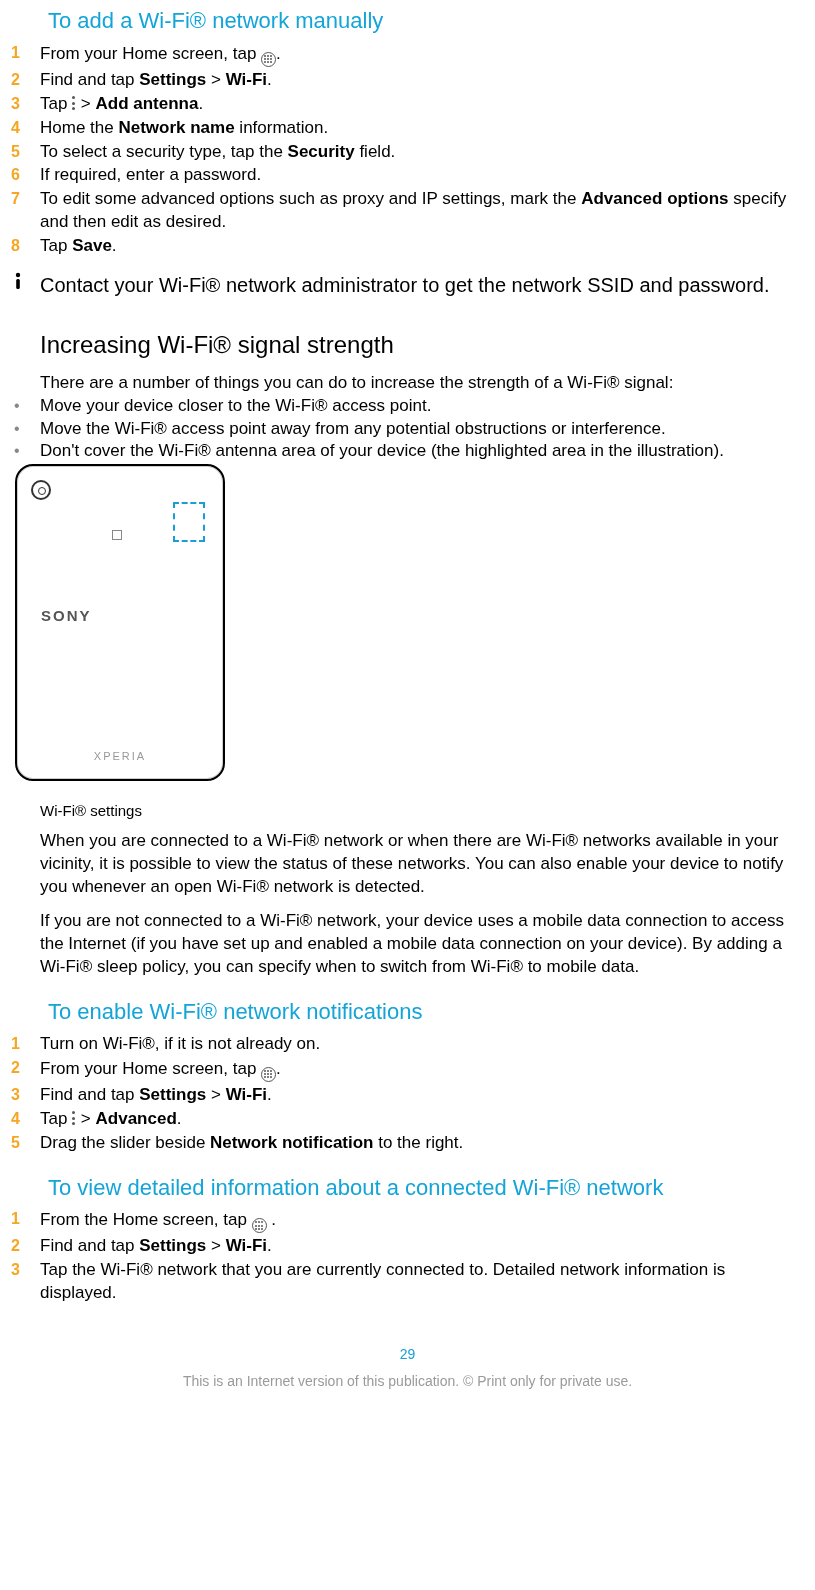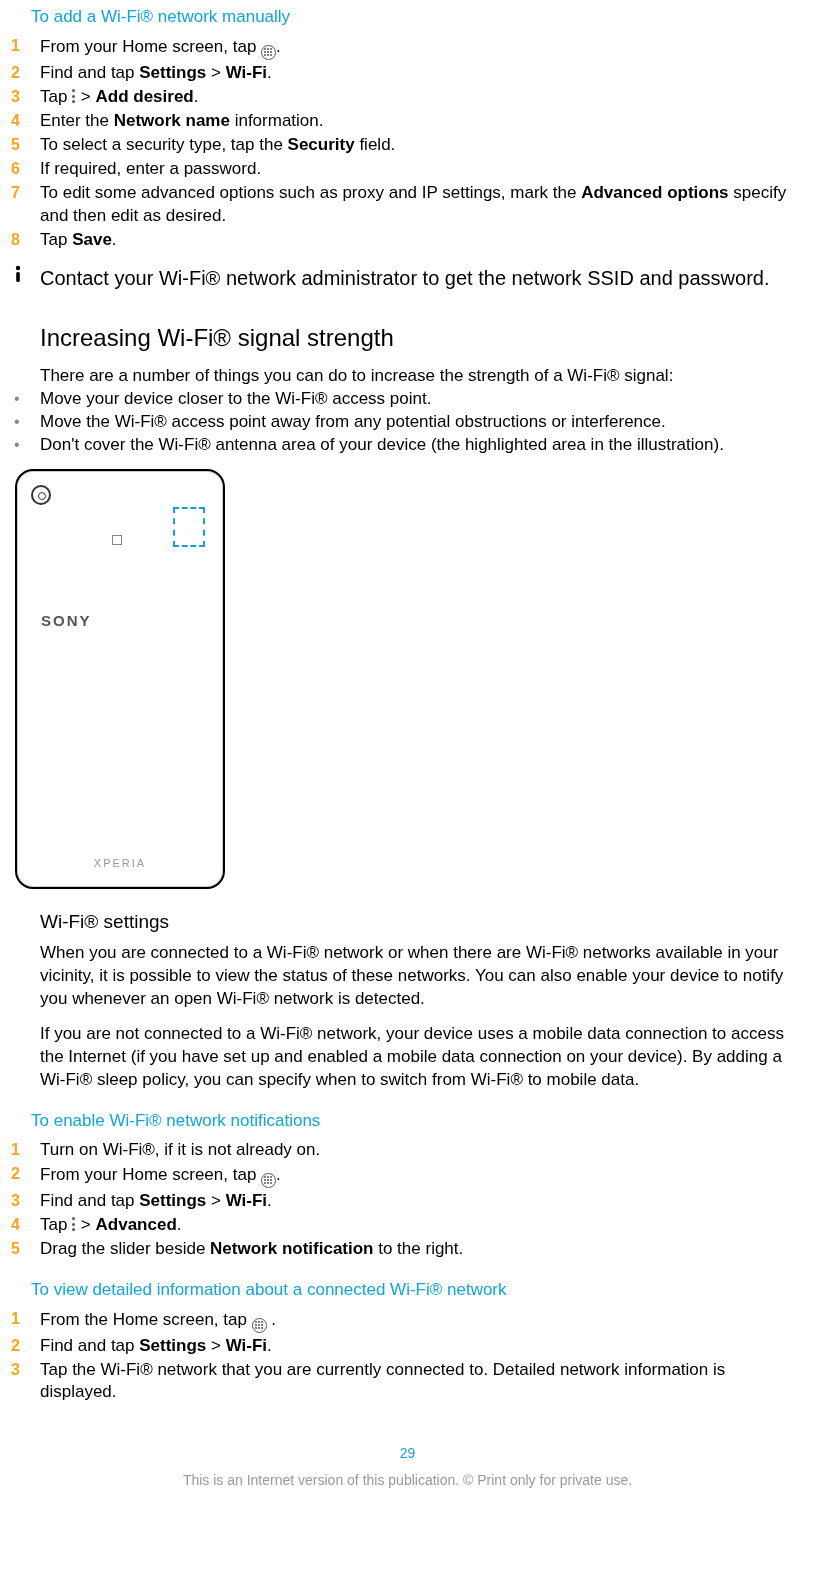--- a/index.html
+++ b/index.html
@@ -8,33 +8,33 @@
       font-size: 17px;
       line-height: 1.35;
       color: #000;
       width: 815px;
       background: #fff;
       padding: 0;
     }
     .content { padding: 0 10px 0 10px; }
     .task-title {
       color: #13a4d8;
-      font-size: 17px;
-      margin: 6px 0 6px 21px;
+      font-size: 22px;
+      margin: 6px 0 6px 38px;
       font-weight: normal;
     }
     .section-title {
       color: #000;
       font-size: 24px;
       font-weight: normal;
       margin: 30px 0 10px 30px;
     }
     .sub-title {
       color: #000;
-      font-size: 19px;
+      font-size: 15px;
       font-weight: normal;
       margin: 20px 0 8px 30px;
     }
     .step-row {
       display: flex;
       align-items: flex-start;
       margin: 0 0 1px 0;
     }
     .step-num {
       flex: 0 0 30px;
@@ -114,23 +114,23 @@
       height: 14px;
       width: 4px;
       vertical-align: middle;
     }
     .vdots span {
       width: 3px; height: 3px;
       background: #555;
       border-radius: 50%;
     }
     .illustration {
-      margin: 12px 0 0 5px;
+      margin: 1px 0 0 5px;
       width: 210px;
-      height: 420px;
+      height: 317px;
       border: 2.5px solid #000;
       border-radius: 18px;
       position: relative;
       background: #fff;
       box-shadow: inset 0 0 0 1px #ccc;
     }
     .illu-camera {
       position: absolute;
       top: 14px; left: 14px;
       width: 20px; height: 20px;
@@ -215,28 +215,28 @@
     </div>
   </div>
 
   <div class="step-row">
     <div class="step-num">3</div>
     <div class="step-text">
       <span>Tap </span><span class="icon-inline"><span class="vdots">
             <span></span>
             <span></span>
             <span></span>
-          </span></span><span> &gt; </span><span class="bold">Add desired</span><span>.</span>
+          </span></span><span> &gt; </span><span class="bold">Add antenna</span><span>.</span>
     </div>
   </div>
 
   <div class="step-row">
     <div class="step-num">4</div>
     <div class="step-text">
-      <span>Enter the </span><span class="bold">Network name</span><span> information.</span>
+      <span>Home the </span><span class="bold">Network name</span><span> information.</span>
     </div>
   </div>
 
   <div class="step-row">
     <div class="step-num">5</div>
     <div class="step-text">
       <span>To select a security type, tap the </span><span class="bold">Security</span><span> field.</span>
     </div>
   </div>
 

